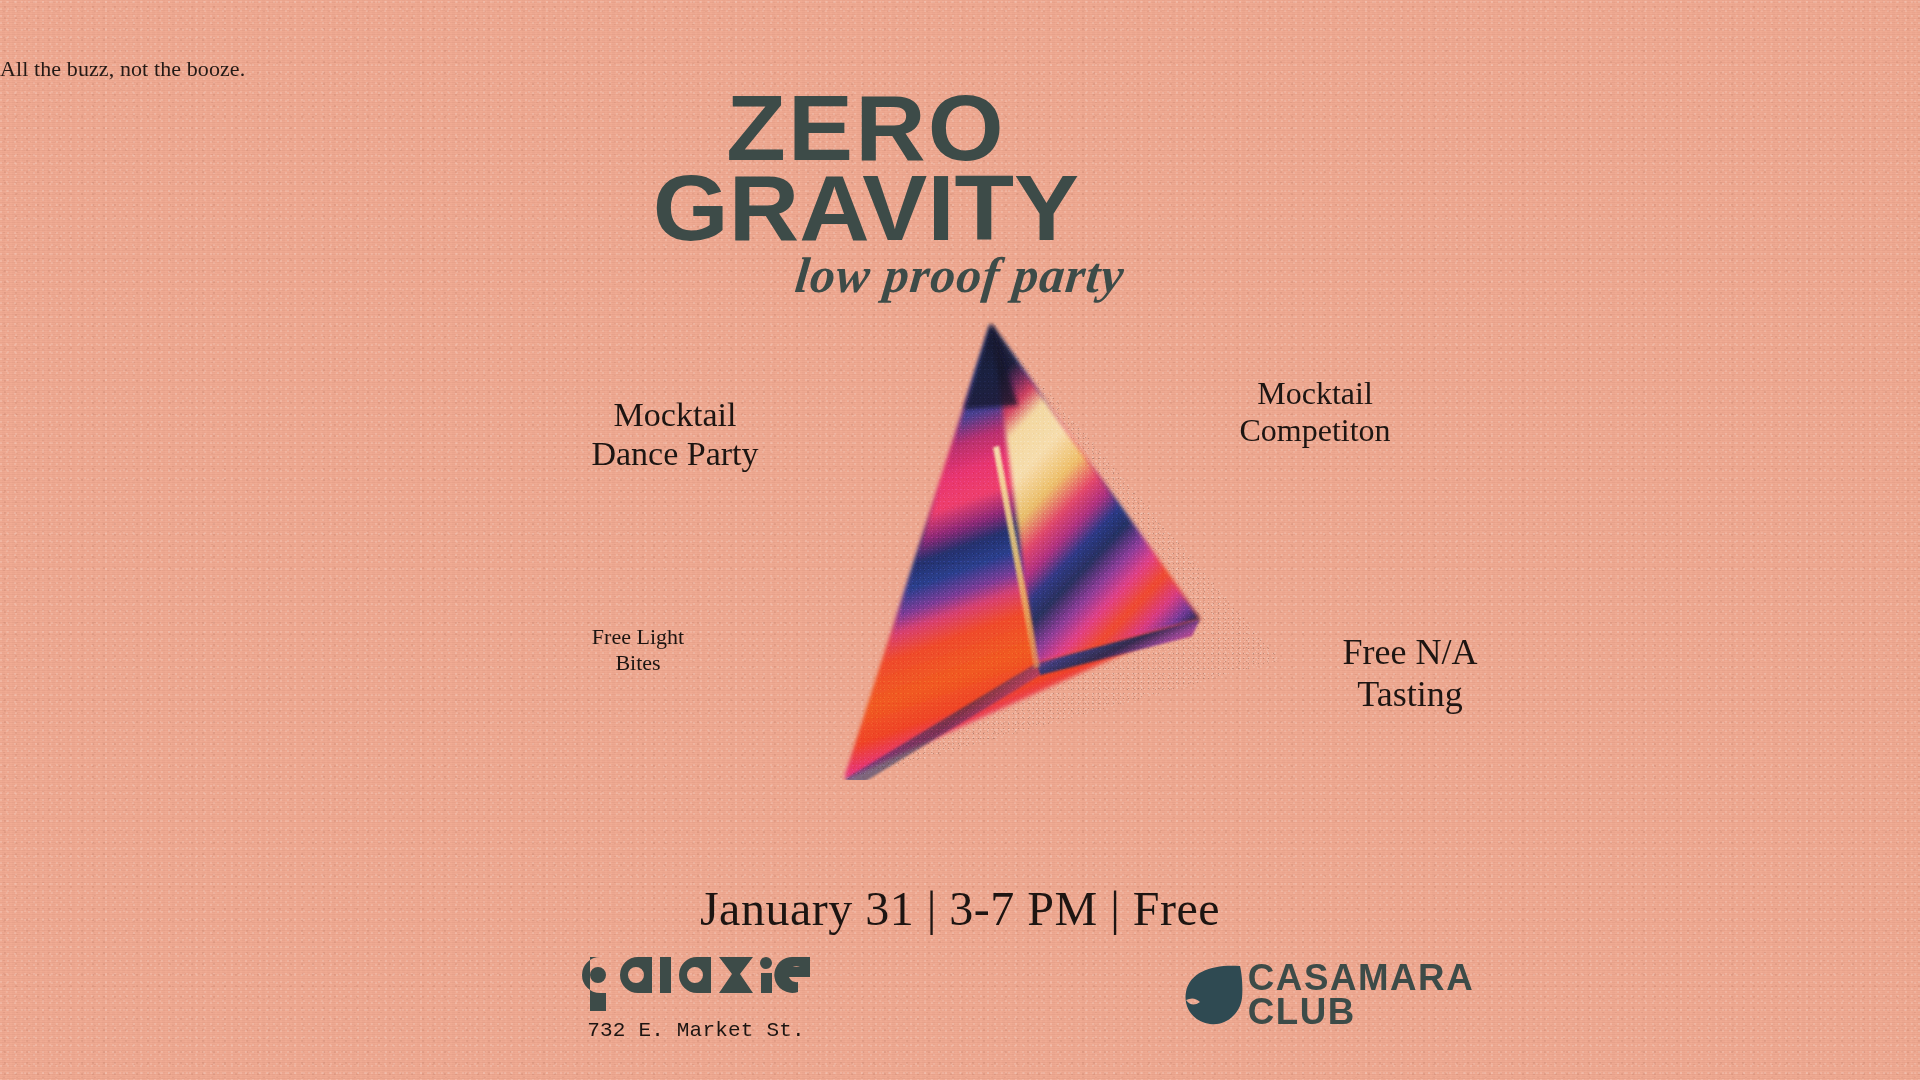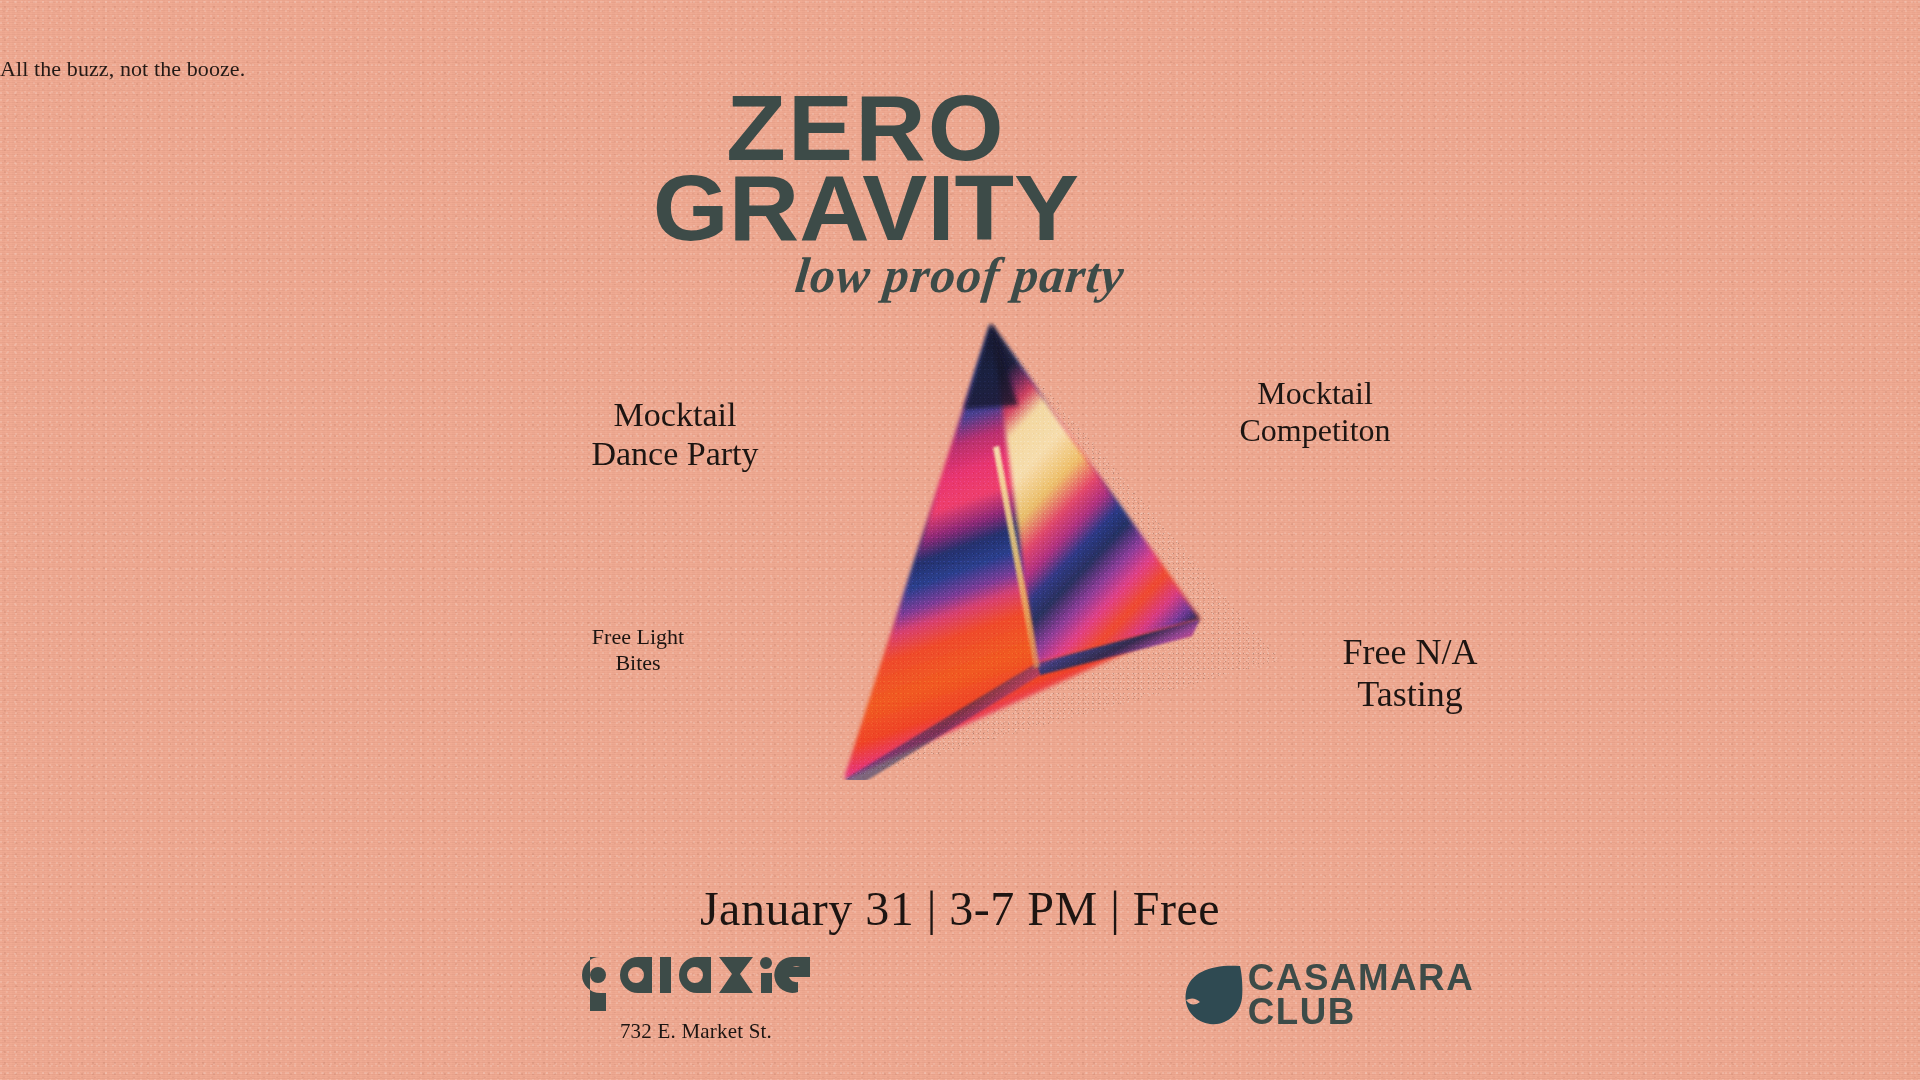--- a/index.html
+++ b/index.html
@@ -148,21 +148,21 @@
 
   
   #footer { top:955px; left:0; width:1920px; height:120px; }
 
   #galaxie-block {
     position:absolute; left:566px; top:0; width:260px; text-align:center;
   }
   #galaxie-logo { display:block; margin:0 auto; }
   #galaxie-address {
     margin-top:4px;
-    font-family:Liberation Serif, serif;
+    font-family:Liberation Mono, monospace;
     font-size:21px;
     color:#1d1512;
     letter-spacing:.2px;
   }
 
   #casamara-block {
     position:absolute; left:1180px; top:6px;
     display:flex; align-items:center; gap:4px;
   }
   #casamara-mark { flex:0 0 auto; }

